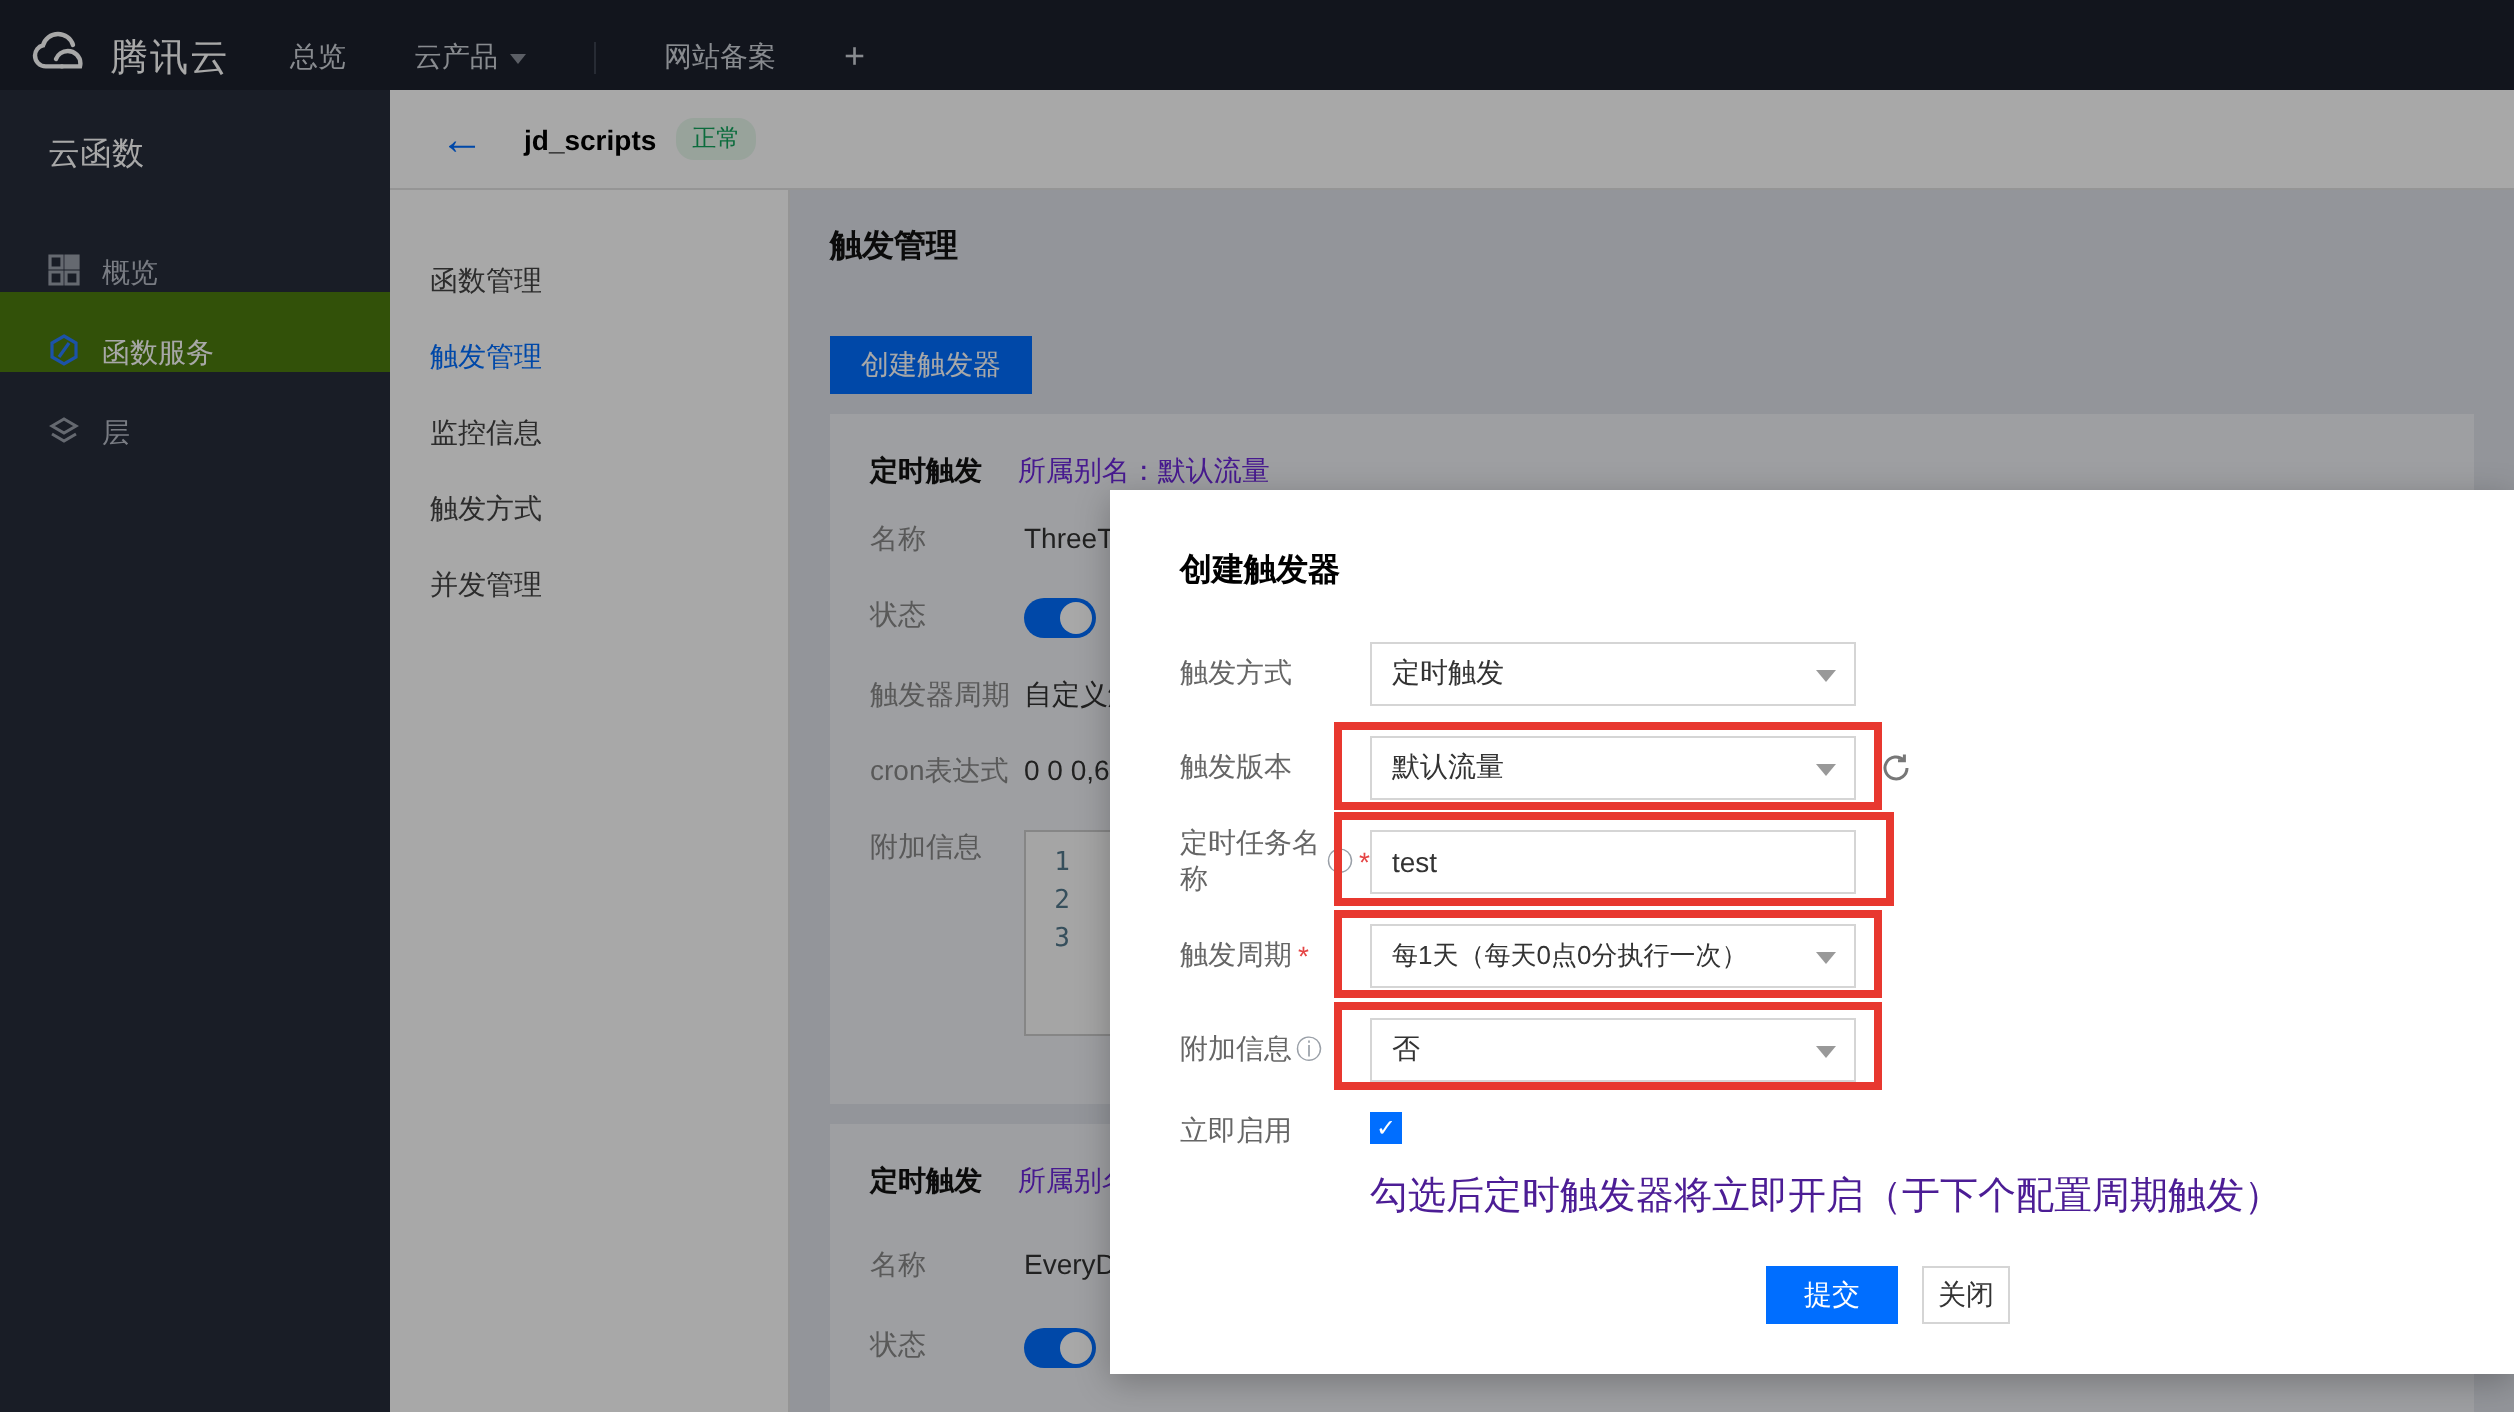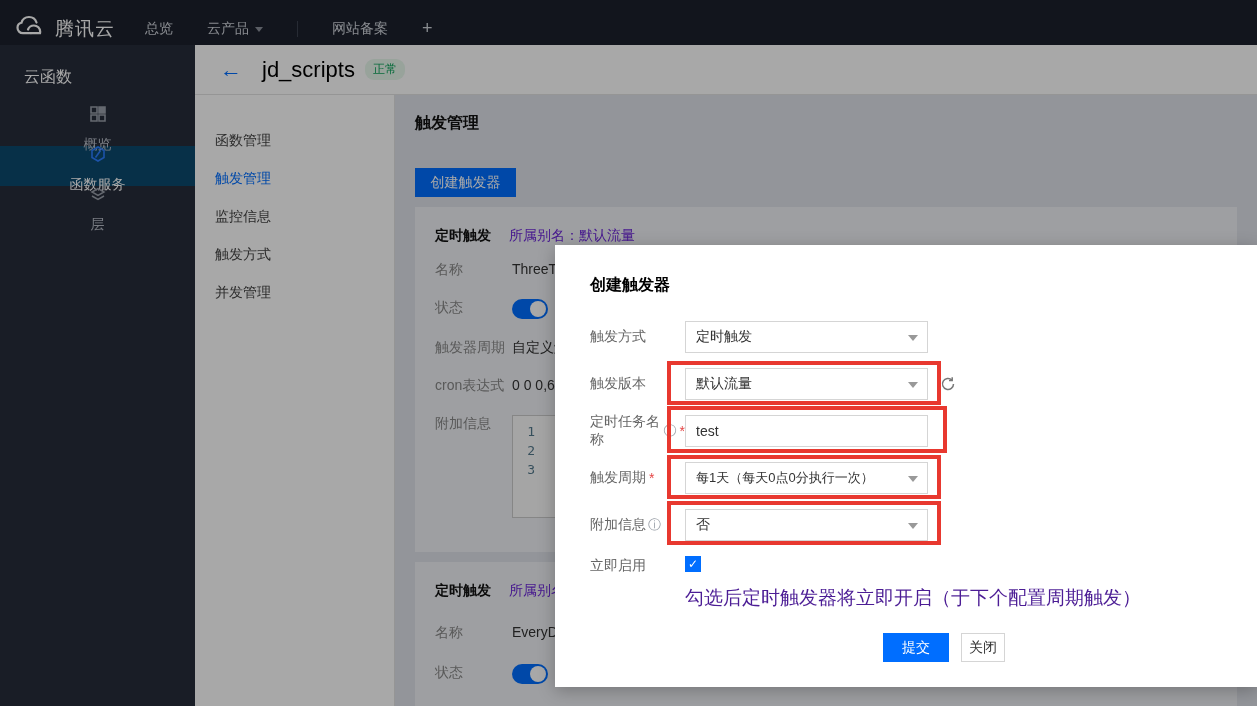--- a/index.html
+++ b/index.html
@@ -12,28 +12,28 @@
   .brand { display:flex; align-items:center; gap:9px; padding:0 30px 0 16px; color:#fff; font-size:19px; letter-spacing:1px; }
   .topnav { display:flex; align-items:center; gap:34px; color:#cfd3da; font-size:14px; }
   .topnav .tn-item { cursor:pointer; display:flex; align-items:center; gap:6px; }
   .tn-caret { width:0; height:0; border-left:4px solid transparent; border-right:4px solid transparent; border-top:5px solid #8a8f99; margin-top:2px; }
   .tn-divider { width:1px; height:16px; background:#3c4250; }
   .tn-plus { font-size:18px; color:#cfd3da; }
 
   
   .sidebar { position:absolute; left:0; top:45px; width:195px; height:661px; background:#262c3a; z-index:1; }
   .sidebar-title { color:#fff; font-size:16px; padding:22px 0 18px 24px; }
-  .side-item { height:40px; display:flex; align-items:center; gap:11px; color:#b8bdc7; cursor:pointer;flex-direction:column; }
-  .side-item.active { background:#0c4a6e; color:#fff; }
+  .side-item { height:40px; display:flex; align-items:flex-end; gap:11px; padding-left:24px; color:#b8bdc7; cursor:pointer; }
+  .side-item.active { background:#4d7c0f; color:#fff; }
   .side-item svg { flex:0 0 auto; }
 
   
   .pagehead { position:absolute; left:195px; top:45px; width:1062px; height:50px; background:#fff; border-bottom:1px solid #e2e2e2; display:flex; align-items:center; z-index:1; }
   .back-arrow { color:#006eff; font-size:22px; padding:0 20px 0 25px; cursor:pointer; line-height:1; }
-  .fn-name { font-size:22px; font-weight:normal; color:#000; }
+  .fn-name { font-size:14px; font-weight:bold; color:#000; }
   .status-badge { margin-left:10px; background:#e7f7ec; color:#11a45c; font-size:12px; padding:2px 8px; border-radius:9px; }
 
   
   .submenu { position:absolute; left:195px; top:95px; width:200px; height:611px; background:#fff; border-right:1px solid #e2e2e2; padding-top:26px; z-index:1; }
   .submenu-item { height:38px; line-height:22px; padding:8px 0 8px 20px; color:#444; cursor:pointer; }
   .submenu-item.active { color:#006eff; }
 
   
   .content { position:absolute; left:395px; top:95px; width:862px; height:611px; background:#dfe3ea; z-index:1; }
   .page-title { font-size:16px; font-weight:bold; color:#111; padding:18px 0 0 20px; }

